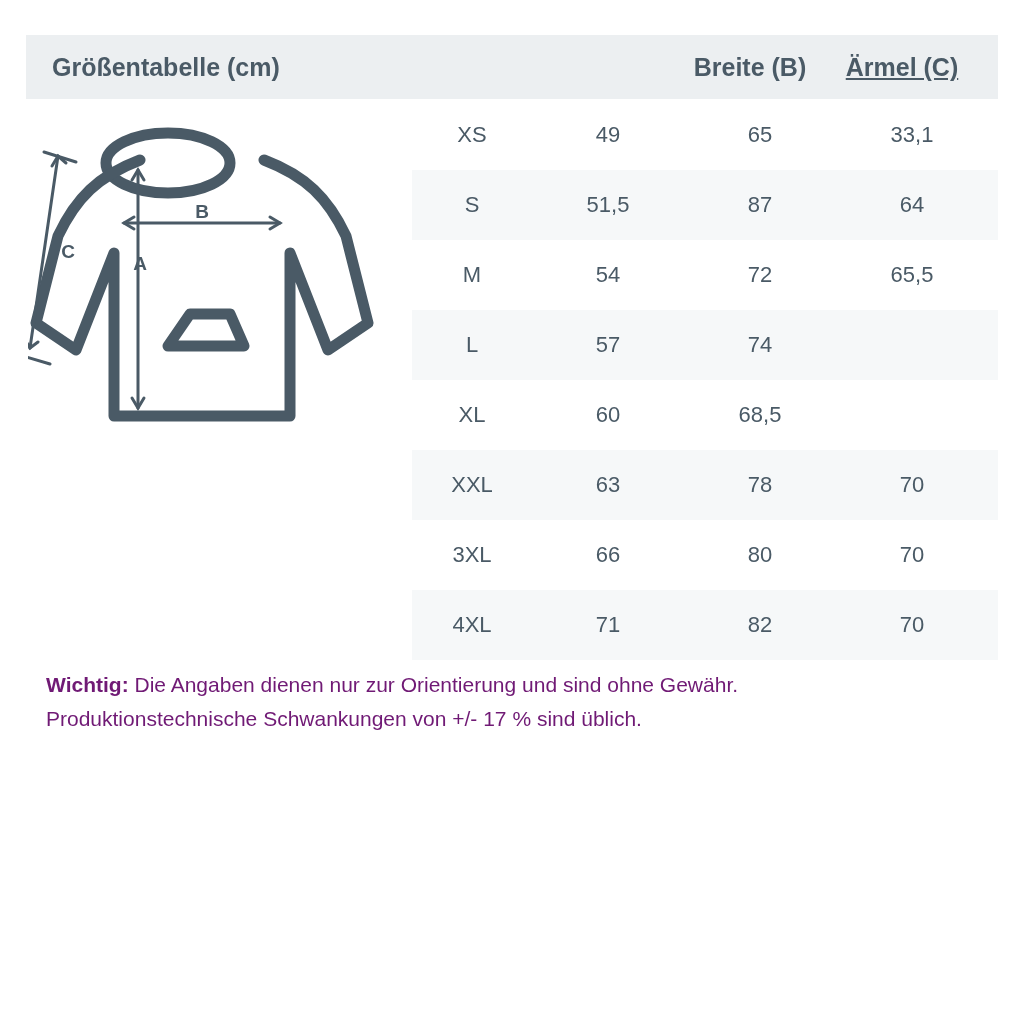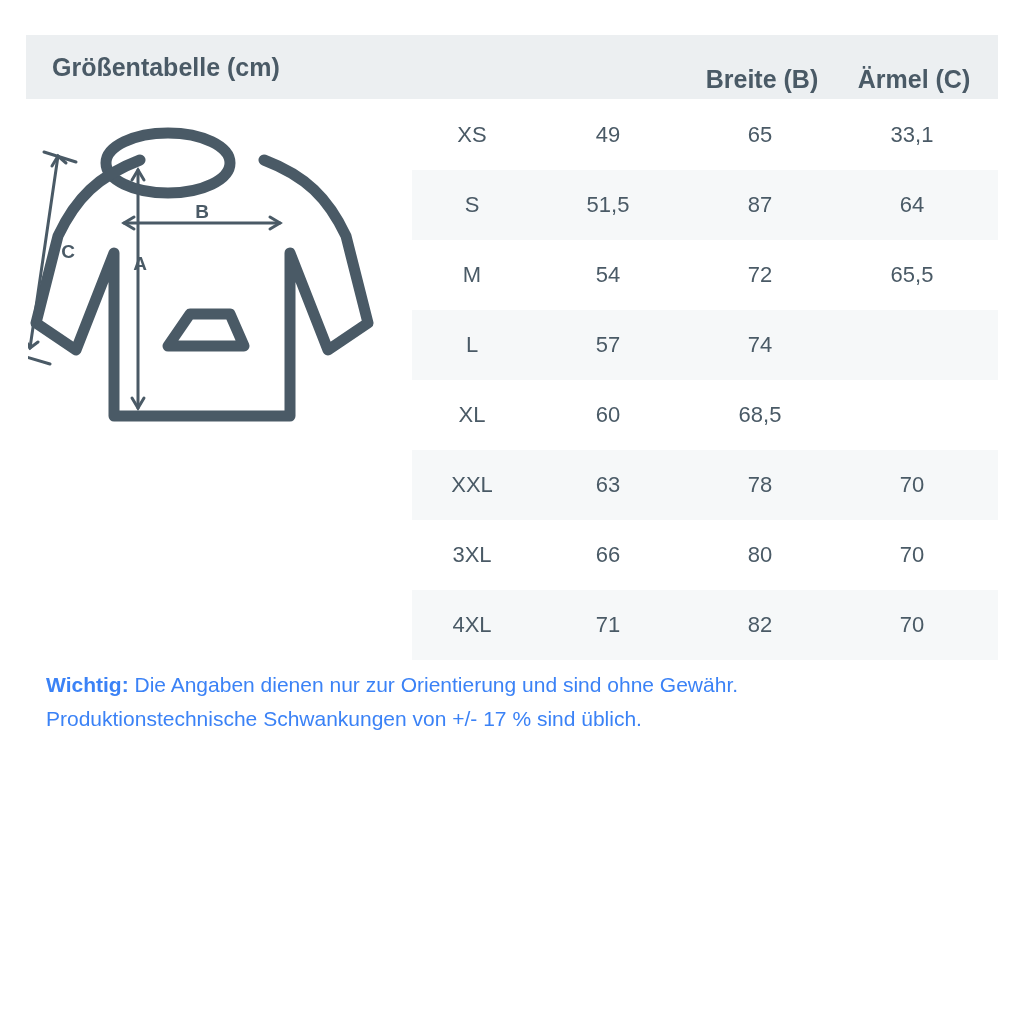--- a/index.html
+++ b/index.html
@@ -35,36 +35,36 @@
   .header-title {
     font-size: 25px;
     font-weight: bold;
     color: #4a5a66;
     padding-left: 26px;
     white-space: nowrap;
   }
   .header-cols {
     position: absolute;
     right: 0;
-    top: 12px;
+    top: 0;
     height: 65px;
     display: flex;
     align-items: center;
   }
   .header-col {
     font-size: 25px;
     font-weight: bold;
     color: #4a5a66;
     text-align: center;
     white-space: nowrap;
   }
   .hc-size   { width: 120px; }
   .hc-b      { width: 152px; }
   .hc-a      { width: 152px; }
-  .hc-c      { width: 152px; padding-right: 8px; }
+  .hc-c      { width: 152px; padding-right: 20px; text-decoration: underline; }
 
   
   .table {
     position: absolute;
     left: 412px;
     top: 100px;
     width: 586px;
   }
   .row {
     display: flex;
@@ -101,21 +101,21 @@
   }
 
   
   .note {
     position: absolute;
     left: 46px;
     top: 668px;
     width: 940px;
     font-size: 21px;
     line-height: 34px;
-    color: #3b82f6;
+    color: #701a75;
   }
 </style>
 </head>
 <body>
 
 <div class="sheet">
 
   <div class="band" style="top:170px;"></div>
   <div class="band" style="top:310px;"></div>
   <div class="band" style="top:450px;"></div>

